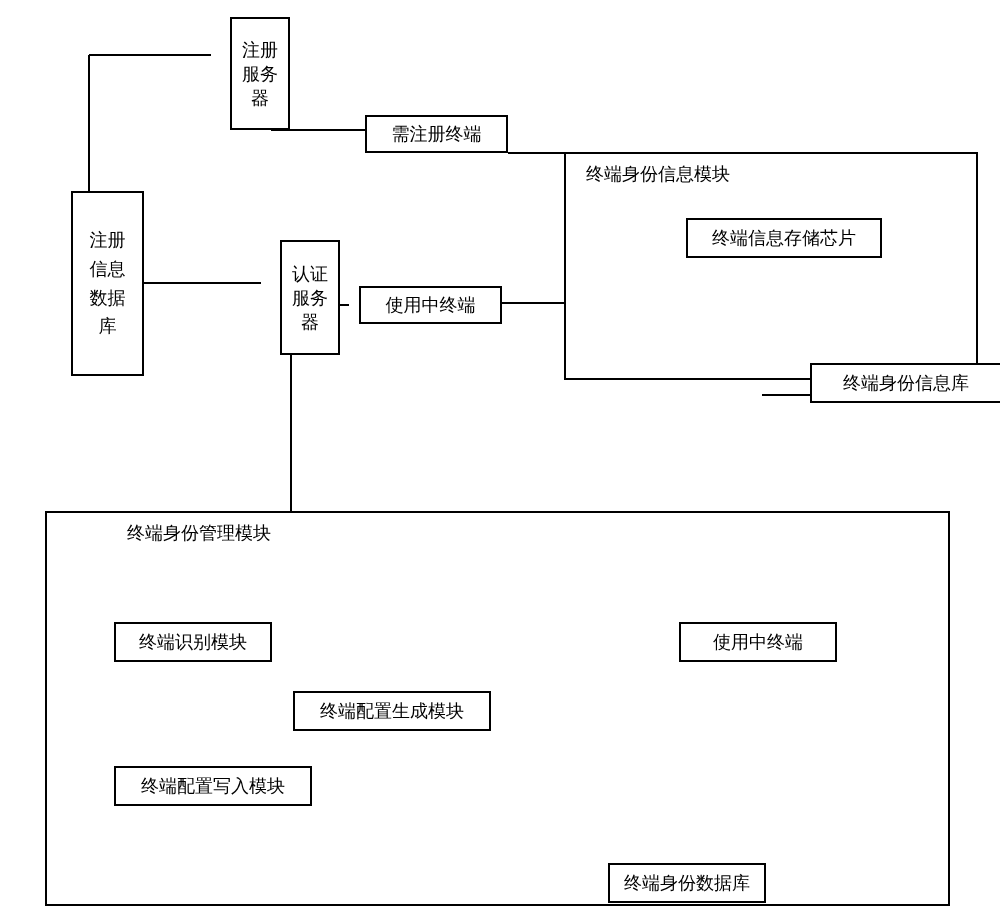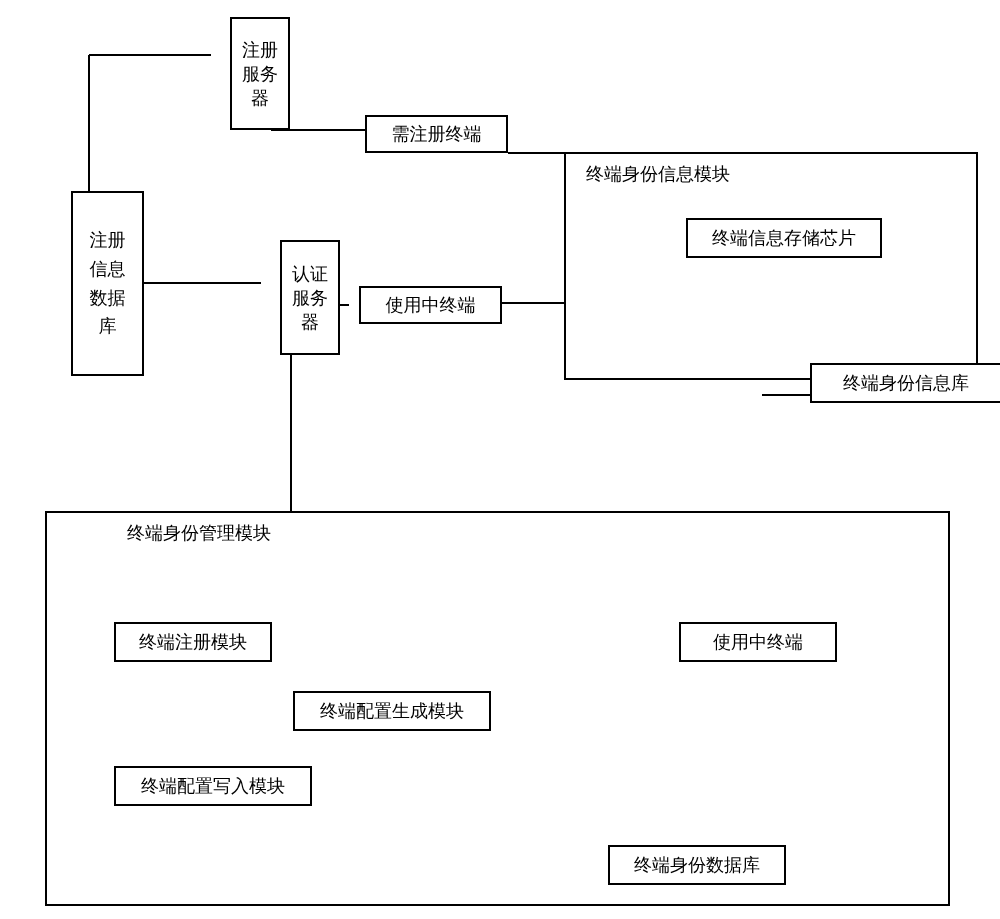--- a/index.html
+++ b/index.html
@@ -103,23 +103,23 @@
   <div class="box" style="left:652px; top:218px; width:196px; height:40px;margin-left:34px;">终端信息存储芯片</div>
 
 
   <div class="box" style="left:810px; top:363px; width:192px; height:40px;">终端身份信息库</div>
 
   <div class="box" style="left:45px; top:511px; width:905px; height:395px; display:block;">
     <div class="module-title" style="left:80px; top:8px;">终端身份管理模块</div>
   </div>
 
 
-  <div class="box" style="left:114px; top:622px; width:158px; height:40px;">终端注册模块</div>
+  <div class="box" style="left:114px; top:622px; width:158px; height:40px;">终端识别模块</div>
 
   <div class="box" style="left:293px; top:691px; width:198px; height:40px;">终端配置生成模块</div>
 
   <div class="box" style="left:114px; top:766px; width:198px; height:40px;">终端配置写入模块</div>
 
   <div class="box" style="left:679px; top:622px; width:158px; height:40px;">使用中终端</div>
 
-  <div class="box" style="left:608px; top:845px; width:178px; height:40px;">终端身份数据库</div>
+  <div class="box" style="left:608px; top:863px; width:158px; height:40px;">终端身份数据库</div>
 
 </div>
 
 </body></html>

